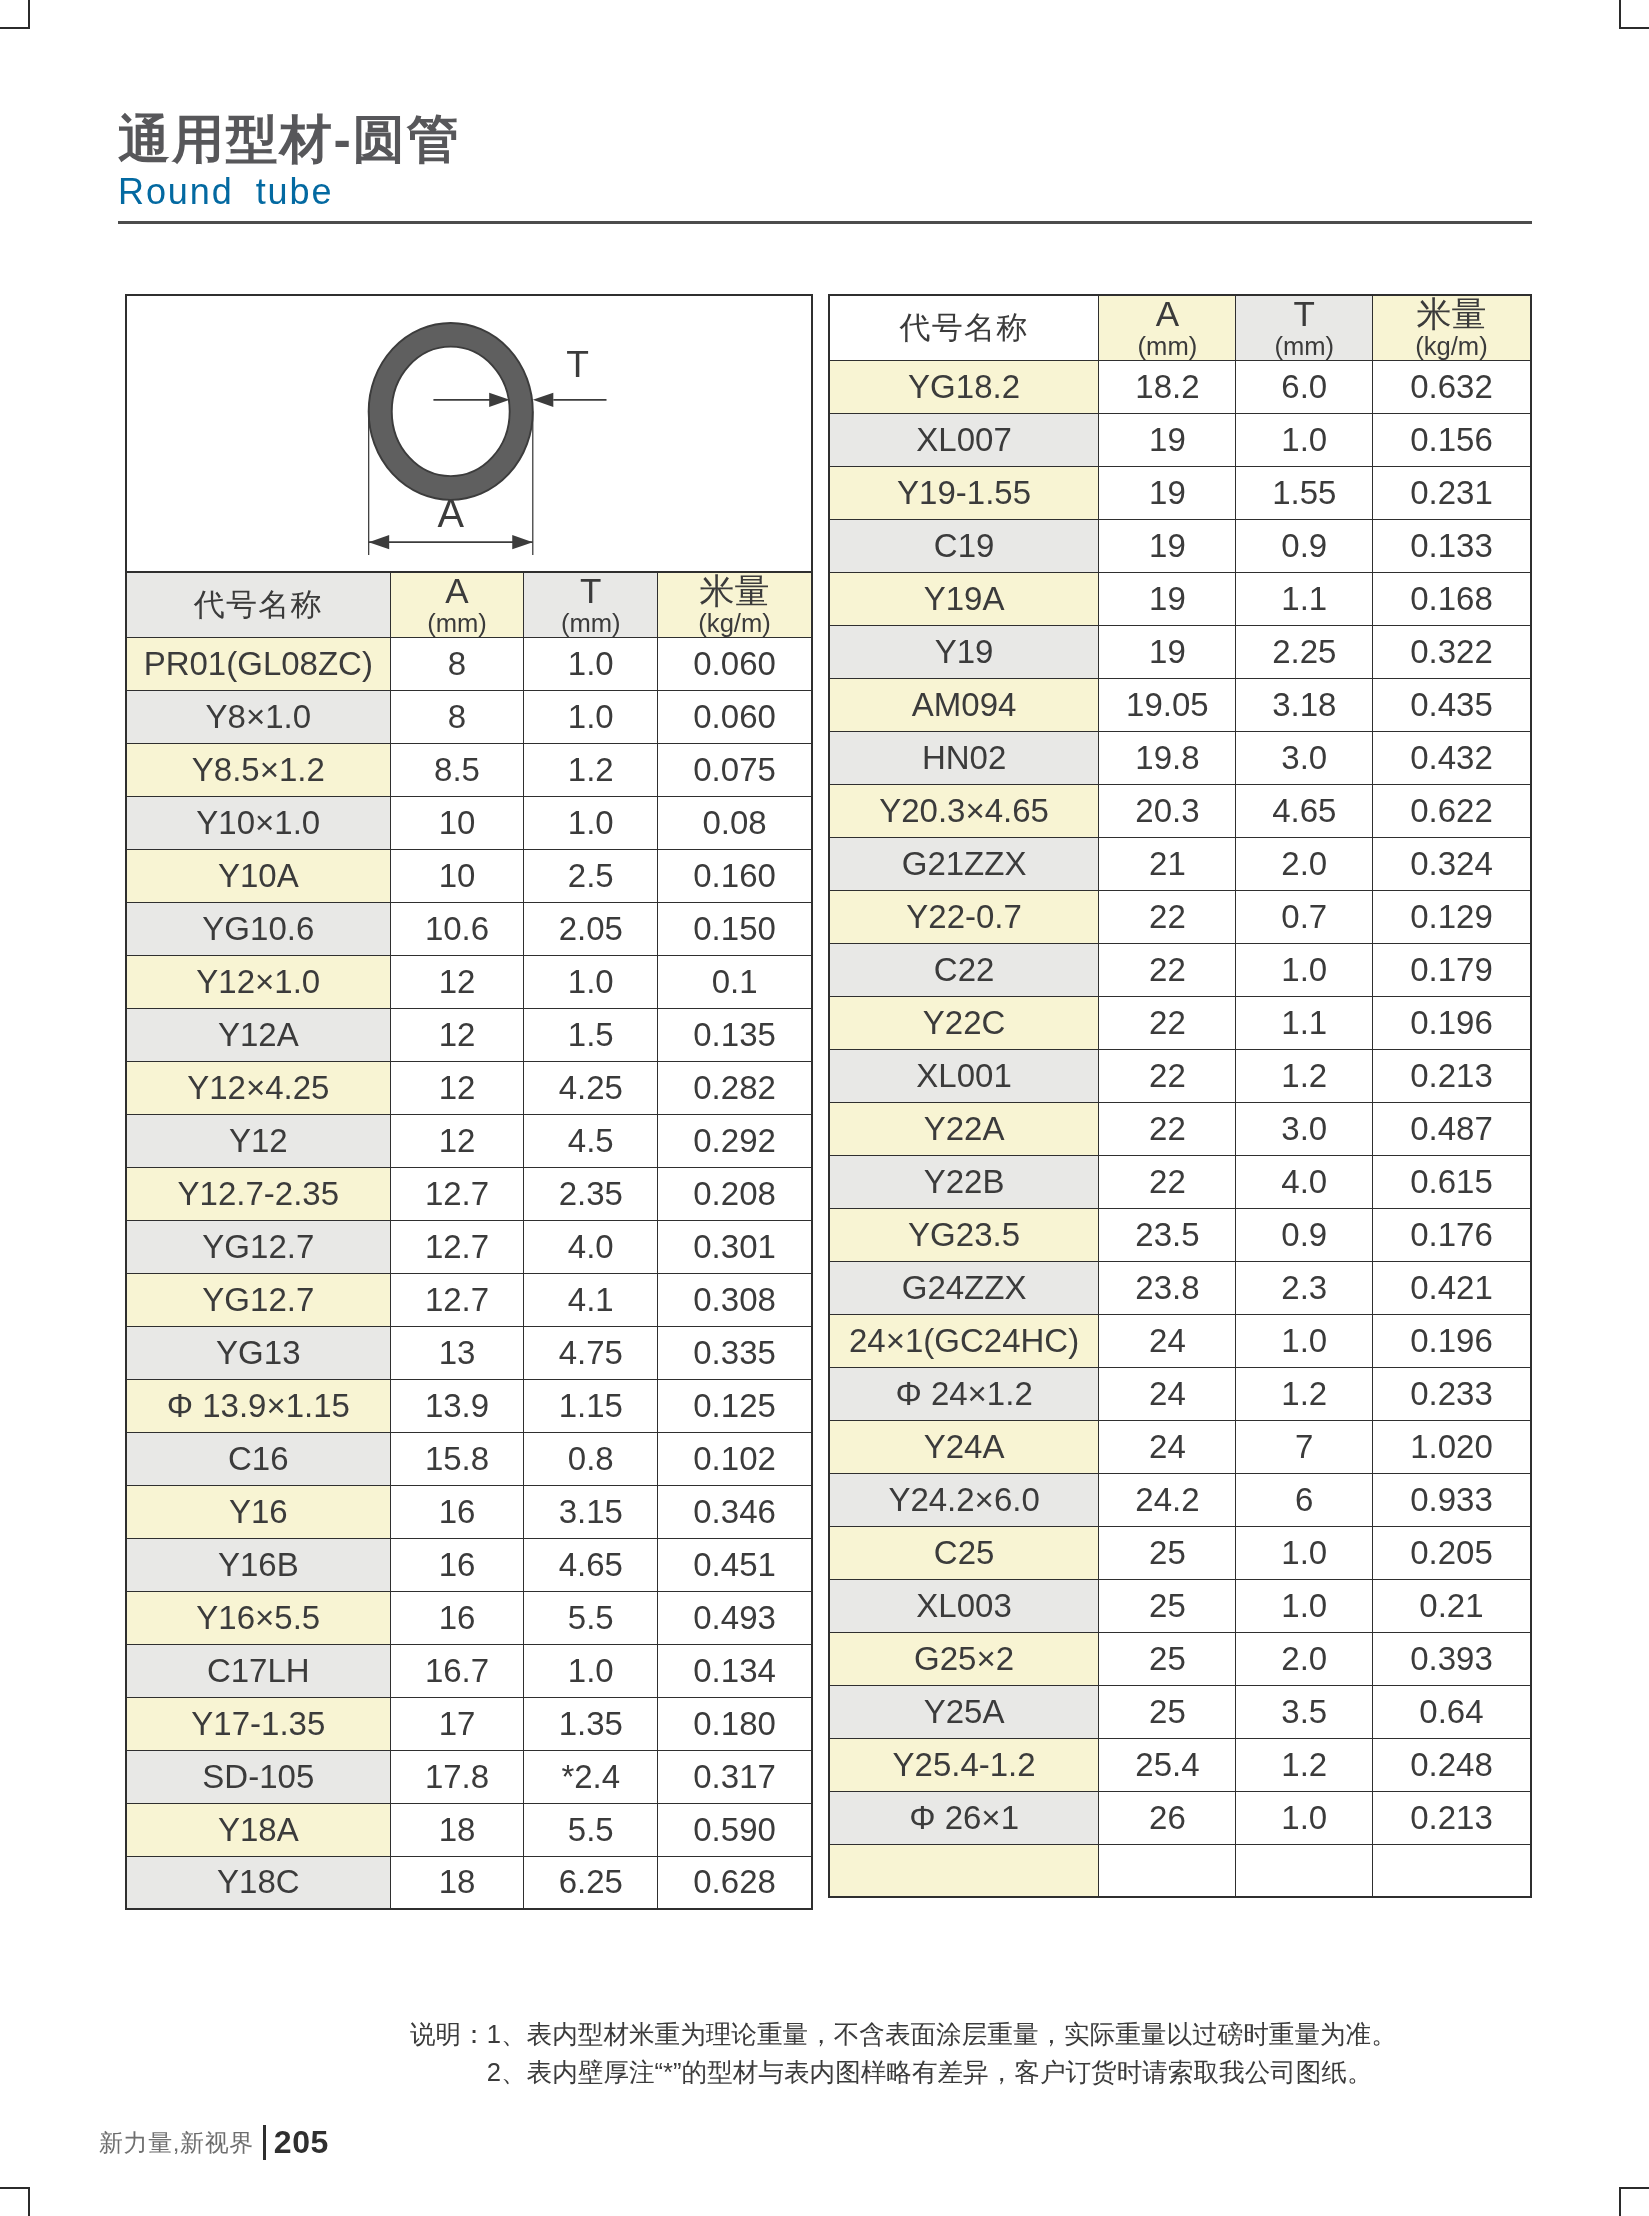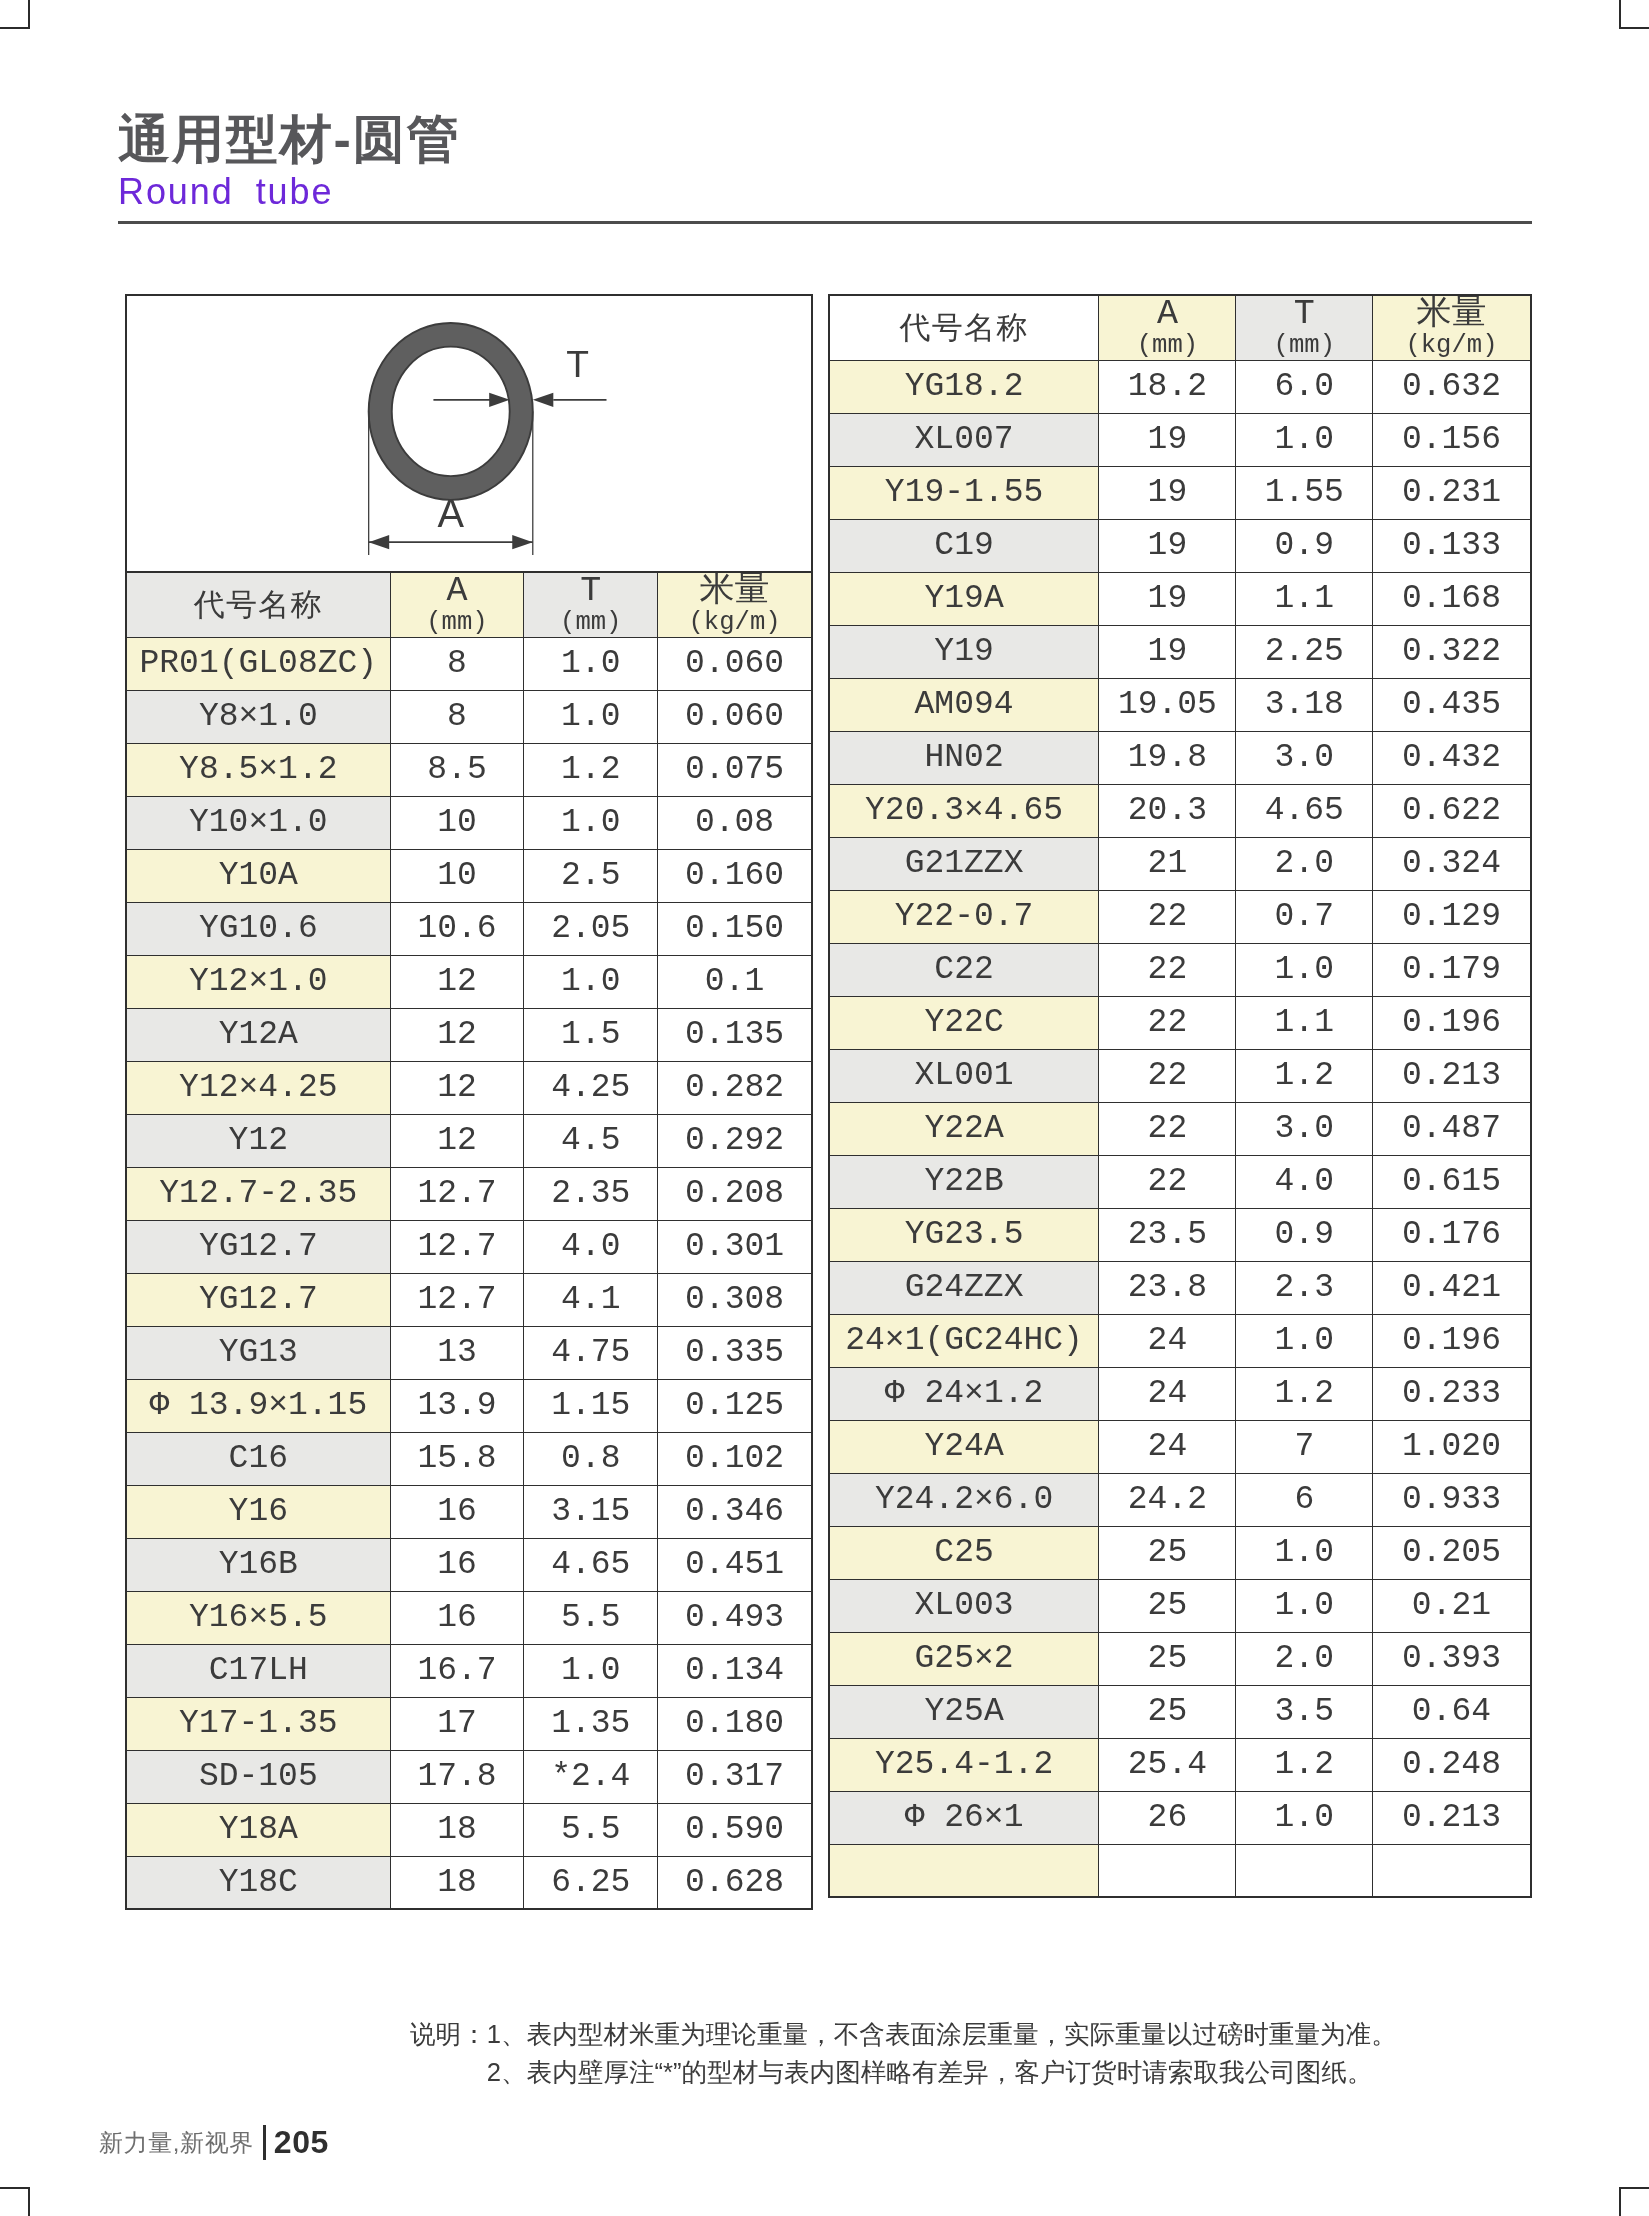--- a/index.html
+++ b/index.html
@@ -10,33 +10,33 @@
   
   .crop { position:absolute; width:30px; height:29.4px; }
   .crop.tl { top:0; left:0;  border-right:2.6px solid #2b2b2b; border-bottom:2.6px solid #2b2b2b; }
   .crop.tr { top:0; right:0; border-left:2.6px solid #2b2b2b;  border-bottom:2.6px solid #2b2b2b; }
   .crop.bl { bottom:0; left:0;  border-right:2.6px solid #2b2b2b; border-top:2.6px solid #2b2b2b; }
   .crop.br { bottom:0; right:0; border-left:2.6px solid #2b2b2b;  border-top:2.6px solid #2b2b2b; }
 
   
   .page-header { position:absolute; top:112px; left:118px; width:1414px; }
   .title-zh { font-size:52px; font-weight:bold; color:#57575a; letter-spacing:1.9px; line-height:1.05; }
-  .title-en { font-size:36px; color:#6d28d9; letter-spacing:1.9px; word-spacing:10.2px; margin-top:6.4px; line-height:1.05; }
+  .title-en { font-size:36px; color:#0369a1; letter-spacing:1.9px; word-spacing:10.2px; margin-top:6.4px; line-height:1.05; }
   .title-rule { margin-top:10.2px; height:3.2px; background:#4c4c4c; width:100%; }
 
   
   .tables { position:absolute; top:294px; left:125px; display:flex; gap:14.7px; align-items:flex-start; }
   .col.left  { width:688px; }
   .col.right { width:704px; }
 
   .diagram-box { height:277px; border:2.6px solid #2f2f2f; border-bottom:none; background:#fff; }
   .diagram-box svg { display:block; width:100%; height:100%; }
   .dim-text { font-family:"Liberation Sans","DejaVu Sans",sans-serif; fill:#3c3c3c; }
 
-  table.spec-table { width:100%; border-collapse:collapse; table-layout:fixed; border:2.6px solid #2f2f2f; background:#b91c1c;font-family:Liberation Mono, monospace; }
+  table.spec-table { width:100%; border-collapse:collapse; table-layout:fixed; border:2.6px solid #2f2f2f; background:#b91c1c; }
   .spec-table th, .spec-table td {
     border:1.3px solid #2f2f2f; border-top-width:1.9px; border-bottom-width:1.9px;
     text-align:center; vertical-align:middle; overflow:hidden; white-space:nowrap;
   }
   .spec-table col.c-name { width:38.5%; }
   .spec-table col.c-a    { width:19.5%; }
   .spec-table col.c-t    { width:19.5%; }
   .spec-table col.c-w    { width:22.5%; }
 
   .spec-table thead th { height:59px; font-weight:normal; }

